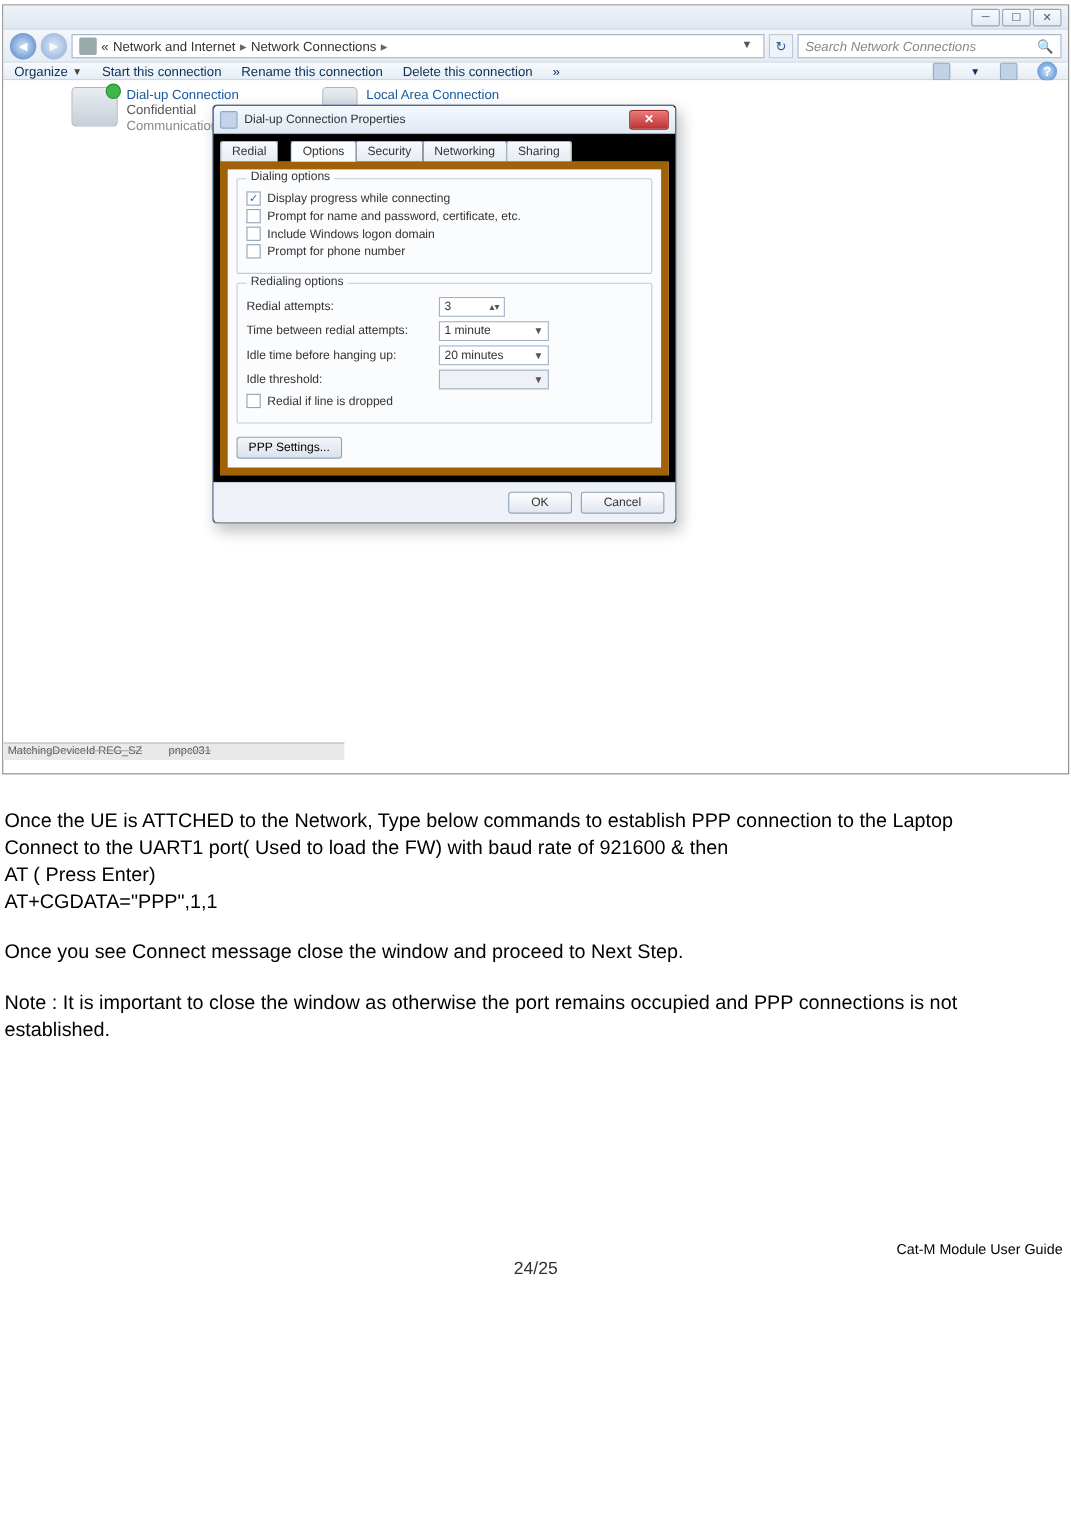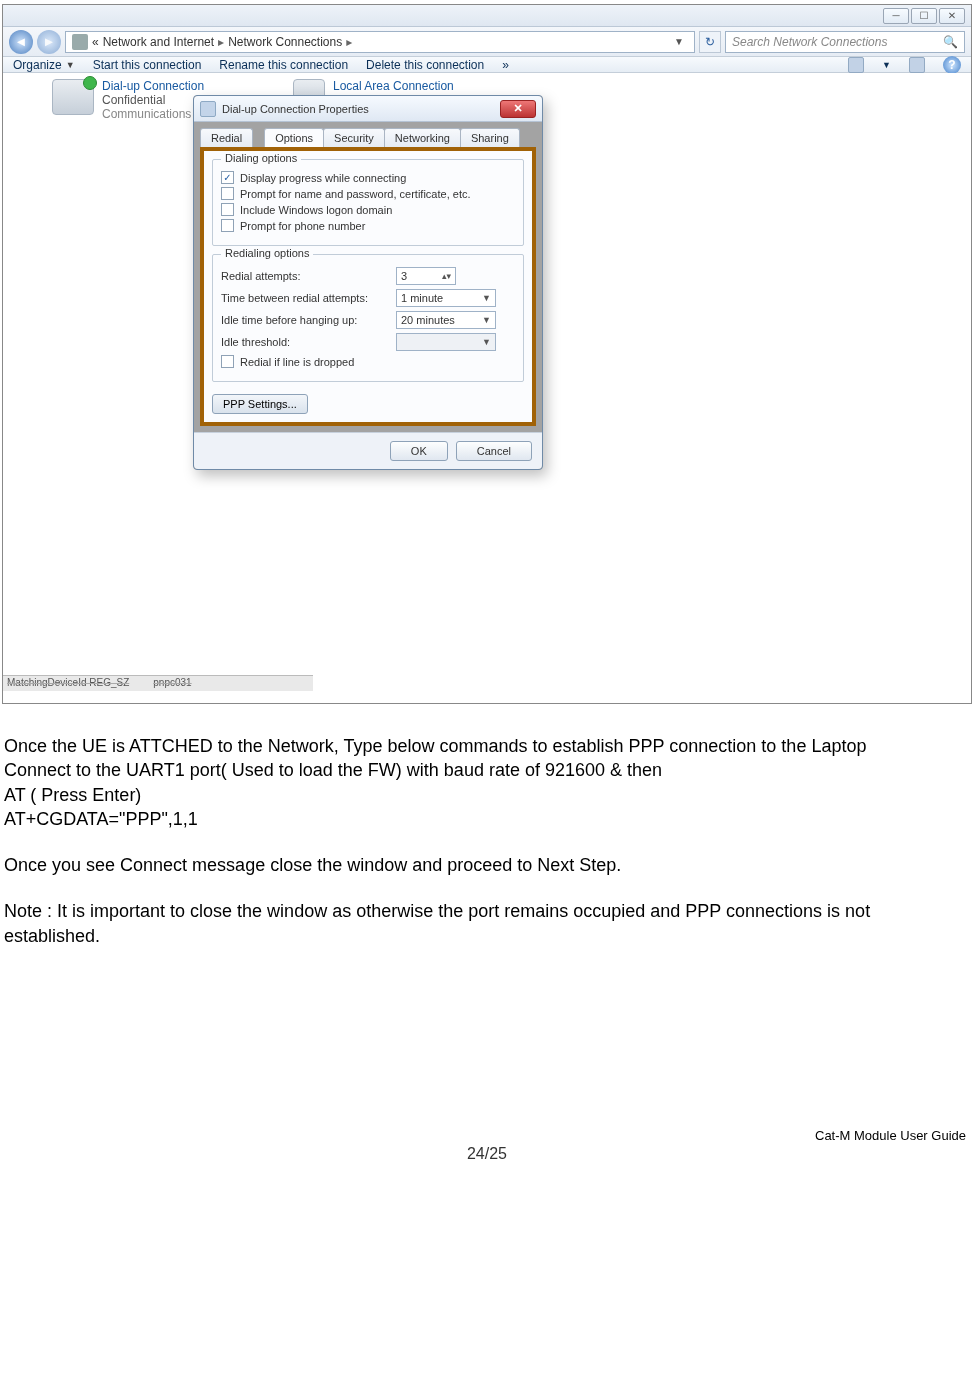--- a/index.html
+++ b/index.html
@@ -98,40 +98,40 @@
       display:flex;align-items:center;justify-content:center;
     }
     
     .content {
       position:relative;background:#fff;height:618px;
     }
     .conn-item {
       display:flex;gap:8px;position:absolute;
       font-size:12px;color:#333;
     }
-    .conn-item.dialup { left:12px; top:6px;padding-left:37px; }
+    .conn-item.dialup { left:25px; top:6px;padding-left:37px; }
     .conn-item.lan { left:290px; top:6px; }
     .conn-big-icon {
       width:42px;height:36px;
       background:linear-gradient(#e9edf1,#c6cfd9);
       border:1px solid #aab6c3;border-radius:4px;
       position:relative;
     }
     .conn-big-icon .green-dot{
       width:14px;height:14px;border-radius:50%;background:#3fb64b;
       position:absolute;right:-4px;top:-4px;border:1px solid #2a8a33;
     }
     .conn-text .t1{color:#195aa1;}
     .conn-text .t2{color:#555;}
     .conn-text .t3{color:#888;}
     
     .dialog {
-      position:absolute;left:190px;top:22px;width:350px;
+      position:absolute;left:190px;top:22px;width:422px;
       border:1px solid #6f8aa7;border-radius:4px;
-      background:#a3a3a3;
+      background:#000000;
       box-shadow: 4px 6px 14px rgba(0,0,0,.25);
       font-size:11px;color:#333;
     }
     .dlg-title {
       height:26px;background:linear-gradient(#f6faff,#dfe8f3);
       border-bottom:1px solid #b5c3d4;
       display:flex;align-items:center;gap:6px;padding:0 6px;
       border-top-left-radius:4px;border-top-right-radius:4px;
     }
     .dlg-title .ic{width:16px;height:16px;background:#c3d4e9;border:1px solid #8ea9c4;border-radius:2px;}
@@ -145,21 +145,21 @@
       display:flex;margin:6px 6px 0 6px;
     }
     .tab {
       padding:3px 10px;border:1px solid #aab5c3;border-bottom:none;
       background:linear-gradient(#f7f9fc,#e6ecf4);
       margin-right:-1px;font-size:11px;color:#333;
       border-top-left-radius:3px;border-top-right-radius:3px;
     }
     .tab.active{background:#fbfcfe;position:relative;z-index:2;margin-left:12px;}
     .tab-body {
-      margin:0 6px 6px 6px;border:4px solid #a16207;background:#fbfcfe;
+      margin:0 6px 6px 6px;border:7px solid #a16207;background:#fbfcfe;
       padding:8px;position:relative;
     }
     .groupbox {
       border:1px solid #c1ccd8;border-radius:2px;
       margin-bottom:8px;padding:8px 8px 10px 8px;position:relative;
     }
     .groupbox .legend{
       position:absolute;top:-8px;left:8px;background:#fbfcfe;padding:0 4px;
       font-size:11px;color:#333;
     }

